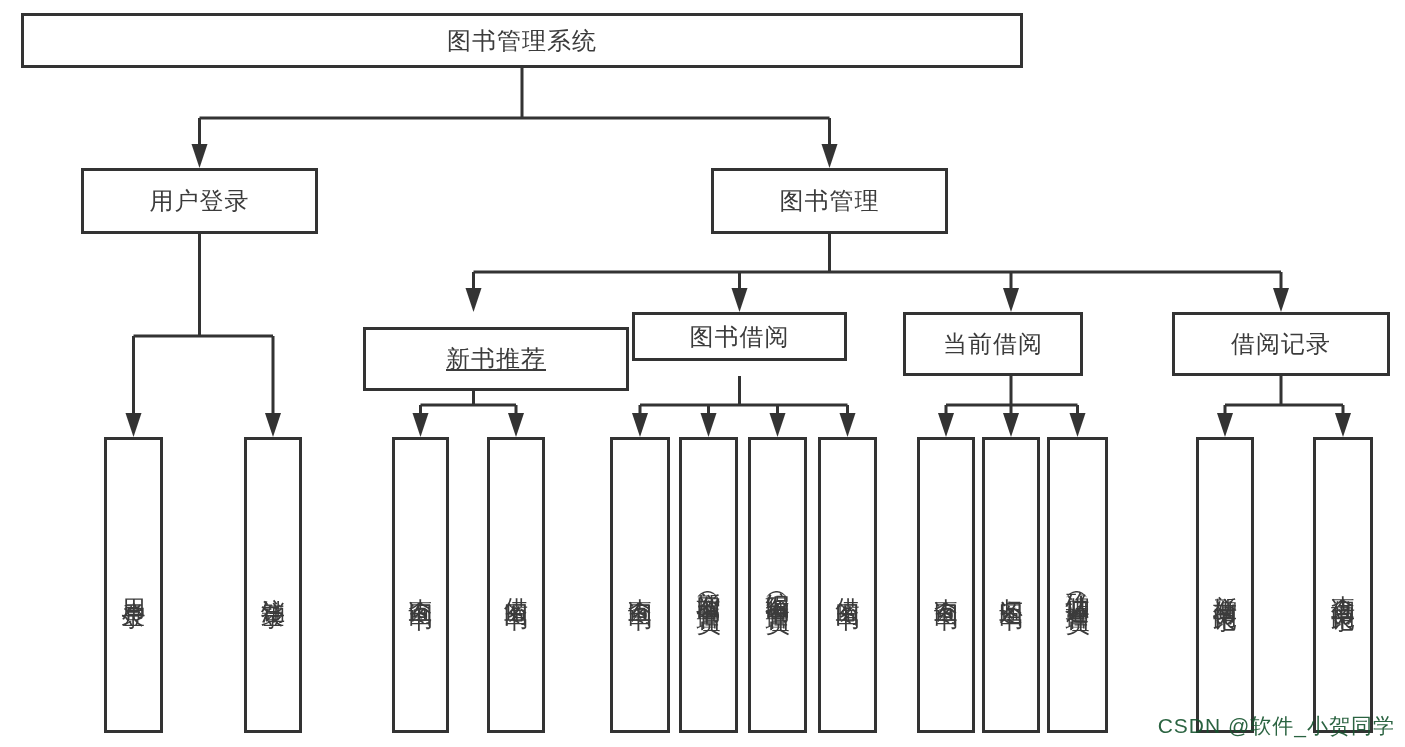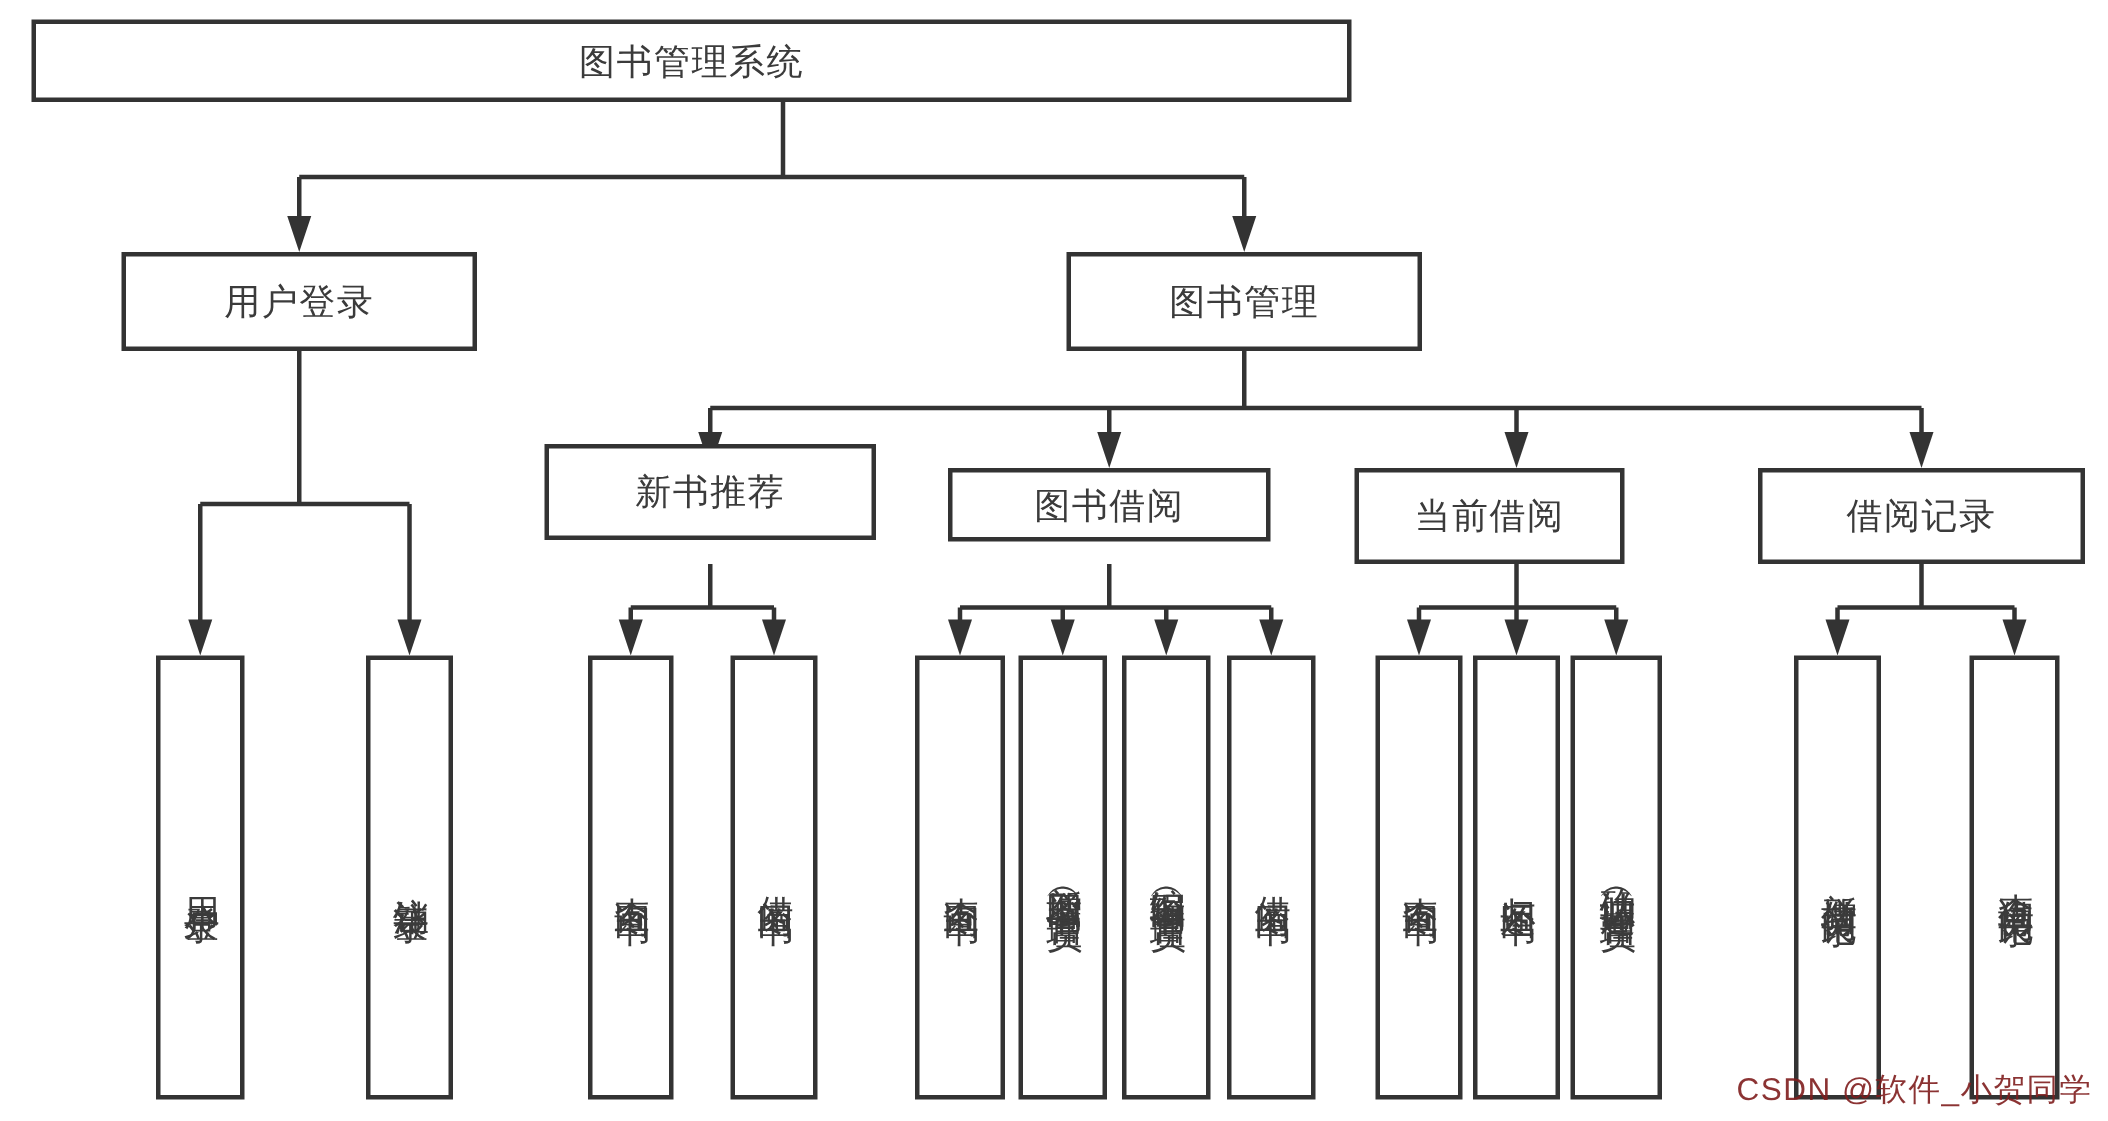--- a/index.html
+++ b/index.html
@@ -24,26 +24,26 @@
   }
   .leaf{
     top:437px;height:296px;
     writing-mode:vertical-rl;
     text-orientation:mixed;
     font-size:24px;
     letter-spacing:3px;
     line-height:1;
   }
   
-  .n-root{left:21px;top:13px;width:880px;height:55px;}
+  .n-root{left:21px;top:13px;width:1002px;height:55px;}
   
   .n-l2a{left:81px;top:168px;width:237px;height:66px;}
   .n-l2b{left:711px;top:168px;width:237px;height:66px;}
   
-  .n-s1{left:363px;top:296px;width:221px;height:64px;}
+  .n-s1{left:363px;top:327px;width:266px;height:64px;text-decoration:underline;}
   .n-s2{left:632px;top:312px;width:215px;height:49px;}
   .n-s3{left:903px;top:312px;width:180px;height:64px;}
   .n-s4{left:1172px;top:312px;width:218px;height:64px;}
   
   .n-a1{left:104px;width:59px;}
   .n-a2{left:244px;width:58px;}
   .n-b1{left:392px;width:57px;}
   .n-b2{left:487px;width:58px;}
   .n-c1{left:610px;width:60px;}
   .n-c2{left:679px;width:59px;}
@@ -51,21 +51,21 @@
   .n-c4{left:818px;width:59px;}
   .n-d1{left:917px;width:58px;}
   .n-d2{left:982px;width:58px;}
   .n-d3{left:1047px;width:61px;}
   .n-e1{left:1196px;width:58px;}
   .n-e2{left:1313px;width:60px;}
   .watermark{
     position:absolute;
     right:10px;bottom:7px;
     font-size:21px;
-    color:#7f1d1d;
+    color:#14532d;
     letter-spacing:1px;
     opacity:.9;
     z-index:5;
     white-space:nowrap;
   }
 </style>
 </head>
 <body>
 
 <div class="canvas">

